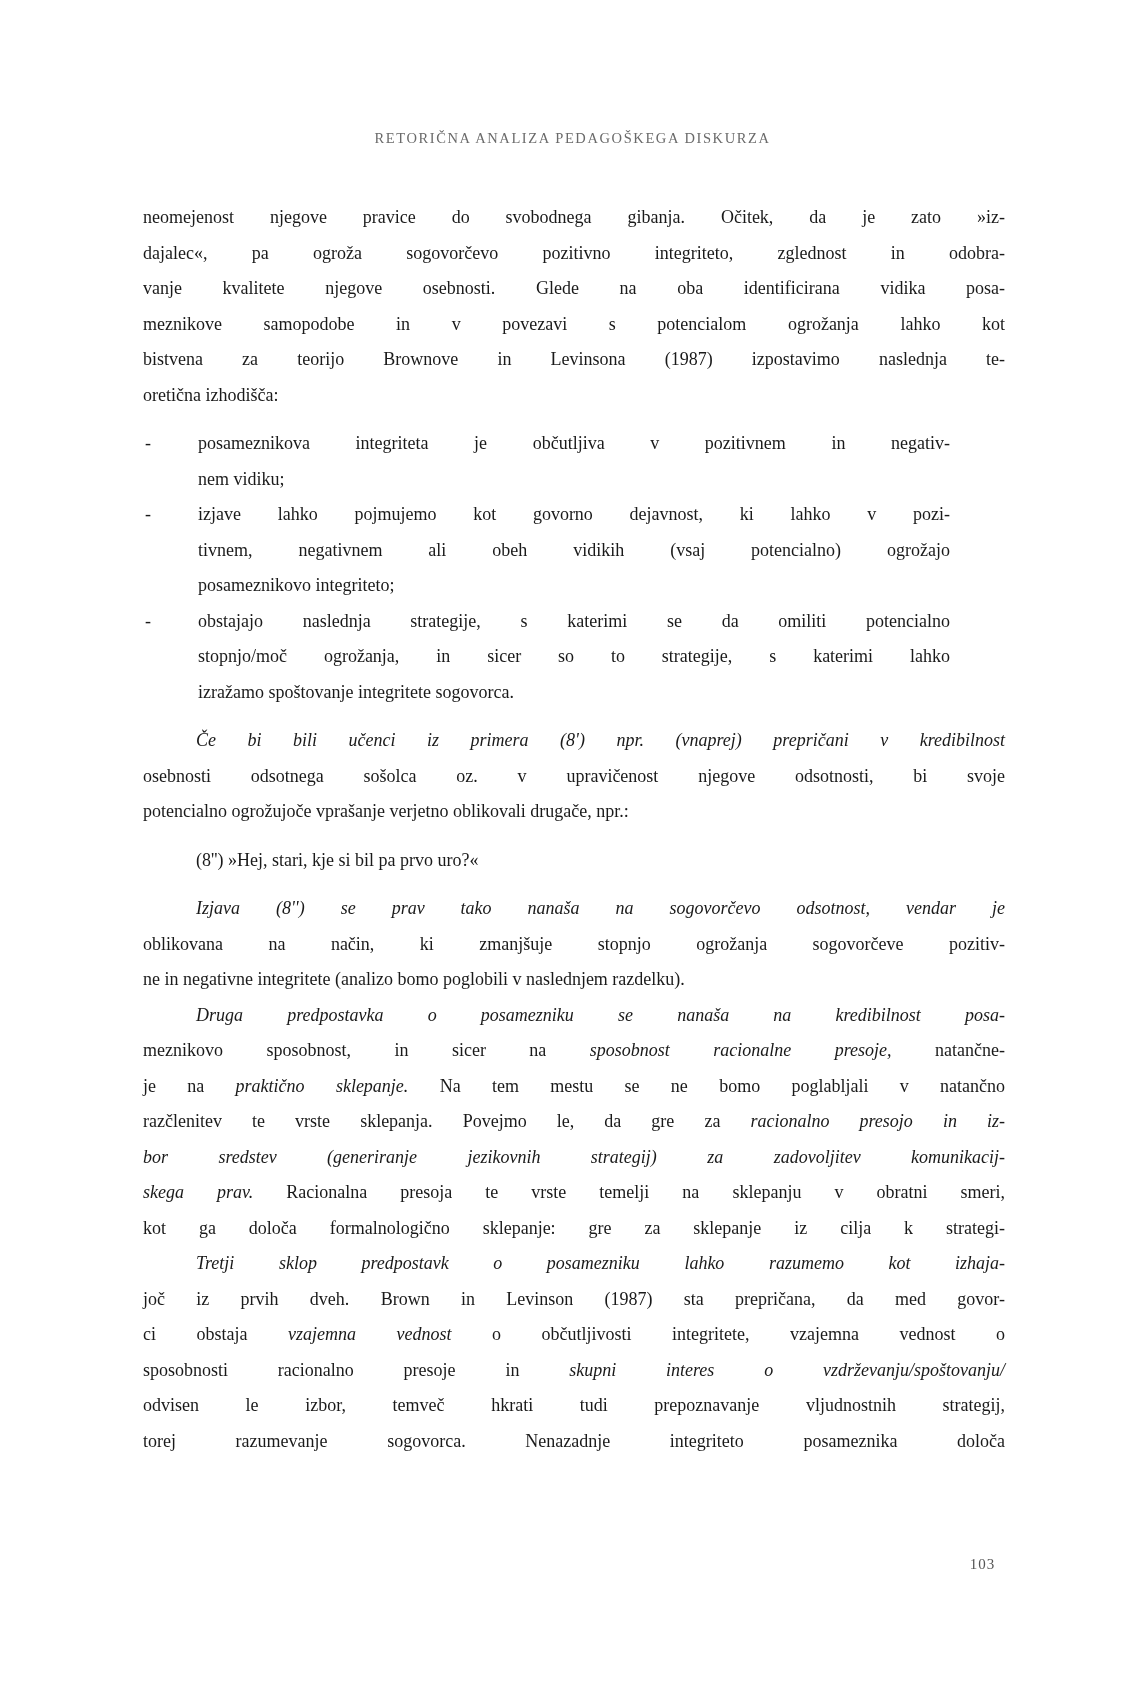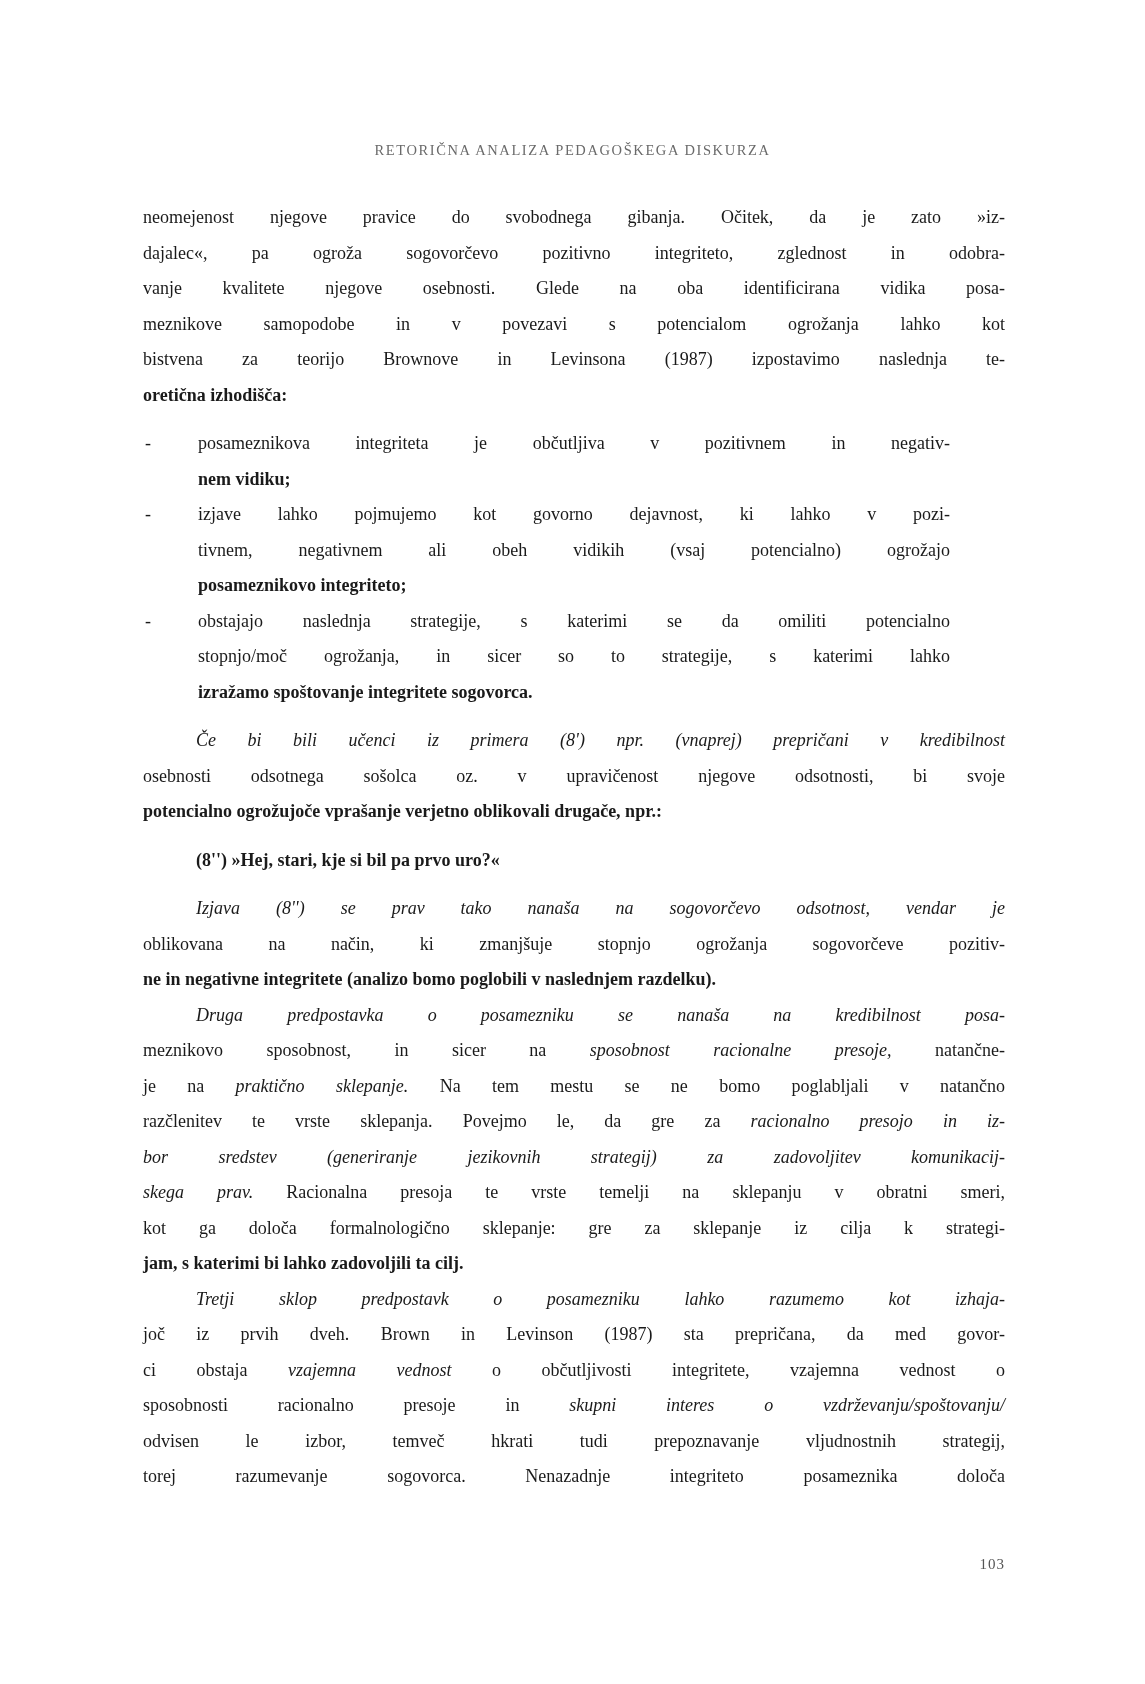--- a/index.html
+++ b/index.html
@@ -1,25 +1,25 @@
 <!DOCTYPE html>
 <html><head>
 <meta charset="utf-8">
 <style>
   html, body { margin: 0; padding: 0; background: #ffffff; }
   body { width: 1145px; height: 1684px; position: relative; overflow: hidden;
          font-family: "Liberation Serif", "DejaVu Serif", serif; color: #1a1a1a; }
   .running-head { position: absolute; top: 130px; left: 0; width: 1145px; text-align: center;
-                  font-size: 14.5px; letter-spacing: 1.6px; color: #6a6a6a; margin-top: 12px; }
-  .page-number { position: absolute; top: 1556px; left: 960px; width: 45px; text-align: right;
+                  font-size: 14.5px; letter-spacing: 1.6px; color: #6a6a6a; }
+  .page-number { position: absolute; top: 1556px; left: 960px; width: 45px; text-align: center;
                  font-size: 15px; letter-spacing: 1px; color: #555; }
   .body-text { position: absolute; top: 200px; left: 143px; width: 862px;
                font-size: 18px; line-height: 35.5px; }
   .line { display: block; white-space: nowrap; text-align: justify; text-align-last: justify; height: 35.5px; }
-  .line.last { text-align-last: left; font-weight: bold; }
+  .line.last { text-align-last: left; }
   .indent { padding-left: 53px; font-style: italic; }
   .para-gap { height: 13px; }
   .list { margin: 0; padding: 0; }
   .list-item { position: relative; padding-left: 55px; width: 752px; }
   .list-item .dash { position: absolute; left: 2px; top: 0; }
   .example { padding-left: 53px; }
   i { font-style: italic; margin-top: 44px; }
 </style>
 </head>
 <body>
@@ -82,21 +82,20 @@
   </div>
 
   <div>
     <span class="line indent">Druga predpostavka o posamezniku se nanaša na kredibilnost posa-</span>
     <span class="line"><span>meznikovo sposobnost, in sicer na </span><i>sposobnost racionalne presoje,</i><span> natančne-</span></span>
     <span class="line"><span>je na </span><i>praktično sklepanje.</i><span> Na tem mestu se ne bomo poglabljali v natančno</span></span>
     <span class="line"><span>razčlenitev te vrste sklepanja. Povejmo le, da gre za </span><i>racionalno presojo in iz-</i></span>
     <span class="line"><i>bor sredstev (generiranje jezikovnih strategij) za zadovoljitev komunikacij-</i></span>
     <span class="line"><i>skega prav.</i><span> Racionalna presoja te vrste temelji na sklepanju v obratni smeri,</span></span>
     <span class="line">kot ga določa formalnologično sklepanje: gre za sklepanje iz cilja k strategi-</span>
-    <span class="line last">jam, s katerimi bi lahko zadovoljili ta cilj.</span>
   </div>
 
   <div>
     <span class="line indent">Tretji sklop predpostavk o posamezniku lahko razumemo kot izhaja-</span>
     <span class="line">joč iz prvih dveh. Brown in Levinson (1987) sta prepričana, da med govor-</span>
     <span class="line"><span>ci obstaja </span><i>vzajemna vednost</i><span> o občutljivosti integritete, vzajemna vednost o</span></span>
     <span class="line"><span>sposobnosti racionalno presoje in </span><i>skupni interes o vzdrževanju/spoštovanju/</i></span>
     <span class="line">odvisen le izbor, temveč hkrati tudi prepoznavanje vljudnostnih strategij,</span>
     <span class="line">torej razumevanje sogovorca. Nenazadnje integriteto posameznika določa</span>
   </div>

